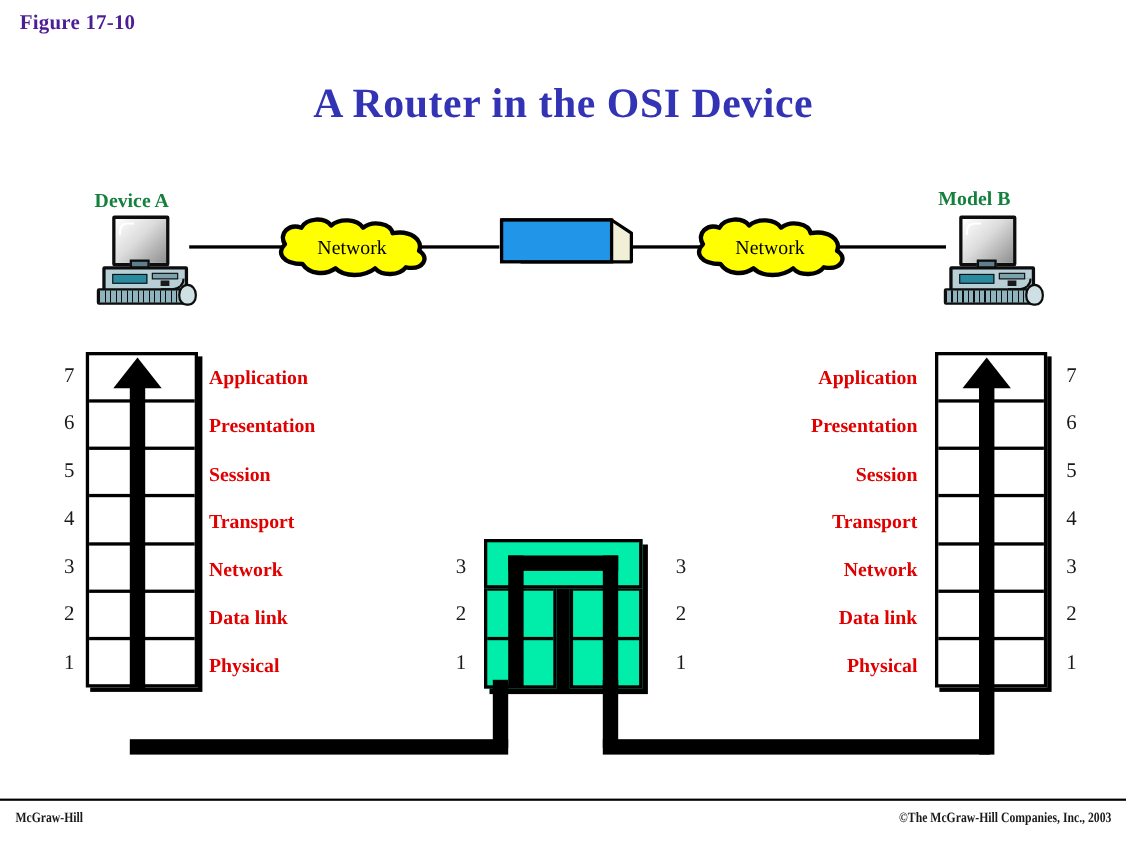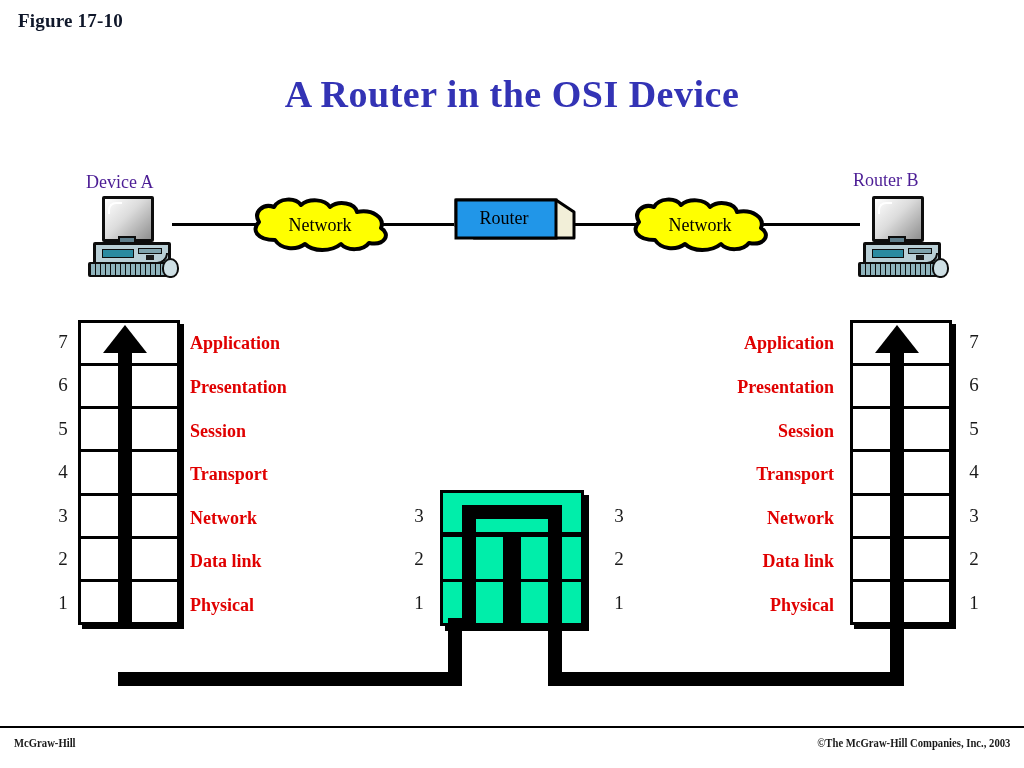--- a/index.html
+++ b/index.html
@@ -14,42 +14,42 @@
     overflow: hidden;
     font-family: "Liberation Serif", "DejaVu Serif", serif;
   }
 
   .figure-label {
     position: absolute;
     left: 18px;
     top: 10px;
     font-size: 19px;
     font-weight: bold;
-    color: #0f172a;
+    color: #4c1d95;
     letter-spacing: 0.2px;
   }
 
   .page-title {
     position: absolute;
     left: 0;
     top: 72px;
     width: 1024px;
     text-align: center;
     font-size: 38px;
     font-weight: bold;
     color: #3333b5;
     letter-spacing: 0.5px;
   }
 
   
   .device-label {
     position: absolute;
     font-size: 18px;
-    font-weight: normal;
-    color: #4c1d95;
+    font-weight: bold;
+    color: #15803d;
   }
   #device-a-label { left: 86px; top: 172px; }
   #device-b-label { left: 853px; top: 170px; }
 
   .wire {
     position: absolute;
     height: 3px;
     background: #000000;
     top: 223px;
   }
@@ -208,21 +208,21 @@
   }
 </style>
 </head>
 <body>
 
 <div class="figure-label">Figure 17-10</div>
 
 <div class="page-title">A Router in the OSI Device</div>
 
 <div class="device-label" id="device-a-label">Device A</div>
-<div class="device-label" id="device-b-label">Router B</div>
+<div class="device-label" id="device-b-label">Model B</div>
 
 <div class="wire" id="wire-a"></div>
 <div class="wire" id="wire-b"></div>
 <div class="wire" id="wire-c"></div>
 <div class="wire" id="wire-d"></div>
 
 <div class="computer" id="computer-a">
   <div class="comp-monitor"></div>
   <div class="comp-neck"></div>
   <div class="comp-base">
@@ -264,21 +264,20 @@
              C118 55 102 55 96 48 C86 56 68 56 60 48 C50 55 36 53 30 44 Z" fill="#ffff00" stroke="#000000" stroke-width="4" stroke-linejoin="round"></path>
   </svg>
   <div class="cloud-text">Network</div>
 </div>
 
 <div id="router-box">
   <svg class="router-3d" width="124" height="52" viewBox="0 0 124 52">
     <polygon points="4,2 104,2 122,14 122,40 22,40 4,28" fill="#f2efd8" stroke="#000000" stroke-width="3" stroke-linejoin="round"></polygon>
     <rect x="4" y="2" width="100" height="38" fill="#2196e8" stroke="#000000" stroke-width="3"></rect>
   </svg>
-  <div class="router-face" style="background:transparent;border:none;">Router</div>
 </div>
 
 <div class="stack" id="stack-left">
   <div class="stack-shadow"></div>
   <div class="stack-grid">
     <div class="stack-cell"></div>
     <div class="stack-cell"></div>
     <div class="stack-cell"></div>
     <div class="stack-cell"></div>
     <div class="stack-cell"></div>

